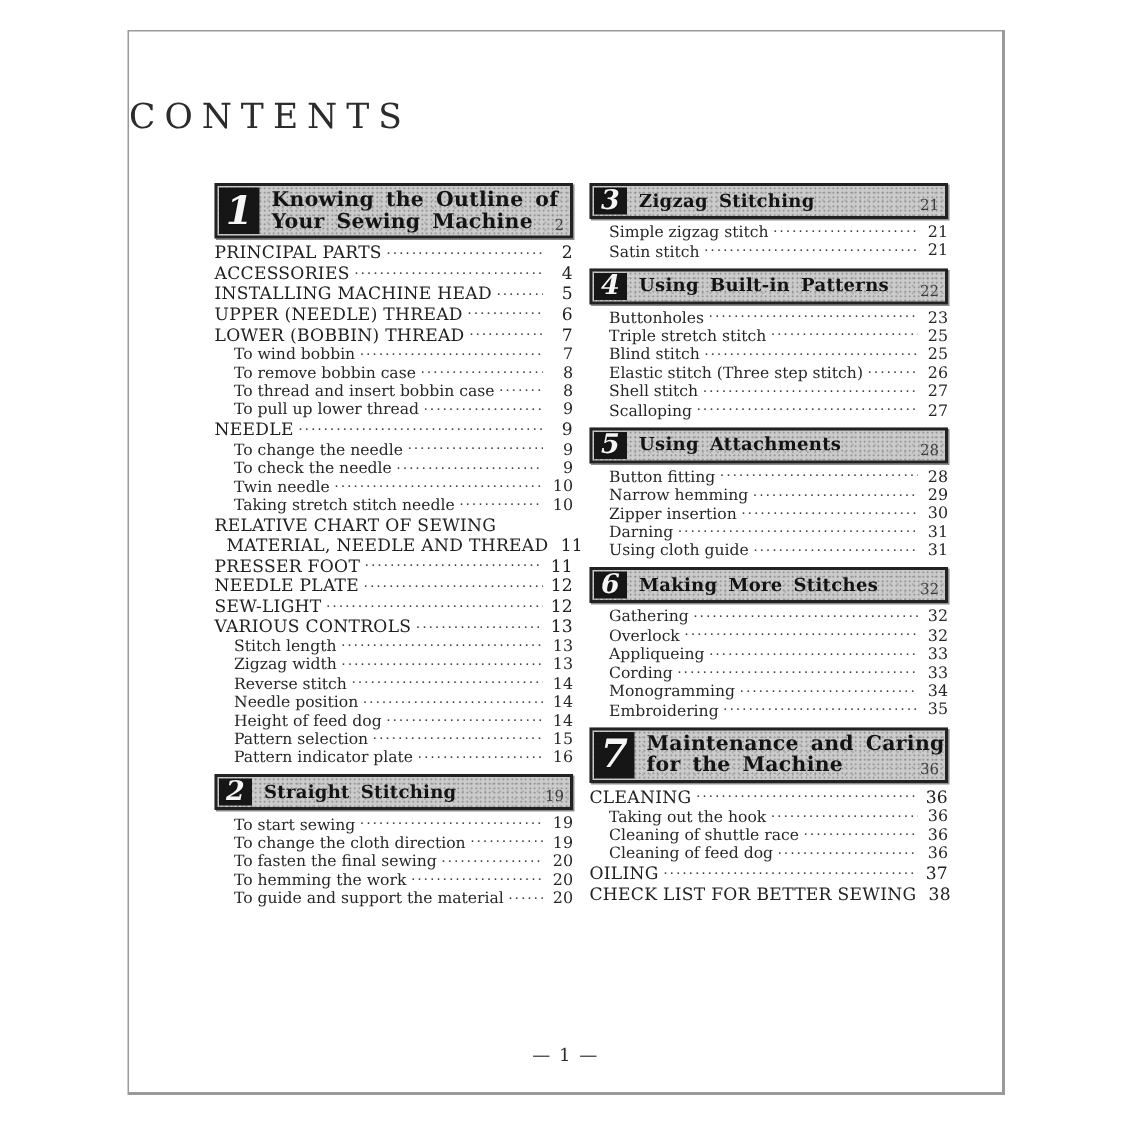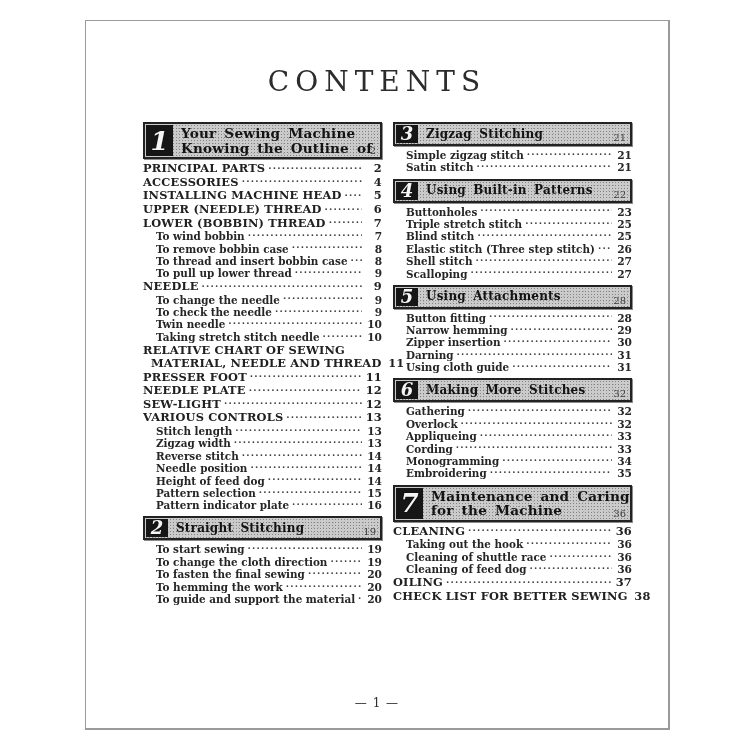--- a/index.html
+++ b/index.html
@@ -13,22 +13,22 @@
     font-family:"DejaVu Serif","Liberation Serif",serif;color:var(--ink);
     overflow:hidden;
   }
   .sheet{
     position:absolute;left:85px;top:20px;width:582px;height:707px;
     border:1.5px solid var(--frame);
     border-right-width:2.5px;border-bottom-width:2.5px;
     background:var(--paper);
   }
   .doc-title{
-    position:absolute;top:44px;left:0;right:0;text-align:center;
-    font-size:28px;letter-spacing:6px;color:#2c2c2c;font-weight:500;
+    position:absolute;top:44px;left:0;right:0;
+    font-size:23px;letter-spacing:6px;color:#2c2c2c;font-weight:500;
   }
   .col{position:absolute;top:96px;width:239px;}
   .col-left{left:57px;}
   .col-right{left:307px;}
 
   
   .banner{
     box-sizing:border-box;display:flex;align-items:stretch;position:relative;
     border:2px solid var(--banner-border);
     box-shadow:1px 1px 0 rgba(0,0,0,.45);
@@ -51,21 +51,21 @@
     flex:1;align-self:center;padding:2px 2px 2px 7px;
     font-weight:bold;color:#131313;font-size:12px;line-height:1.08;
     white-space:nowrap;word-spacing:3px;letter-spacing:.2px;
   }
   .banner.two .btitle{font-size:13.6px;}
   .banner .bpage{
     position:absolute;right:4px;bottom:1px;font-size:10px;color:var(--banner-page);
   }
 
   
-  .row{display:flex;align-items:flex-start;line-height:1.05;font-weight:bold;}
+  .row{display:flex;align-items:center;line-height:1.05;}
   .row .lbl{white-space:nowrap;}
   .row.l0{font-size:11.4px;margin:1.6px 0;letter-spacing:.2px;}
   .row.l1{font-size:10.4px;margin:1.3px 0 1.3px 13px;color:#262626;}
   .row.wrap2{margin-left:8px;}
   .row .dots{flex:1;position:relative;overflow:hidden;height:.75em;margin:0 3px;}
   .row .dots::after{
     content:"··········································································································";
     position:absolute;left:0;bottom:-1px;white-space:nowrap;
     font-size:9.5px;letter-spacing:1.2px;color:#3a3a3a;
   }
@@ -81,22 +81,22 @@
 </style>
 </head>
 <body>
 
 <div class="sheet">
   <div class="doc-title">CONTENTS</div>
   <div class="col col-left">
       <div class="banner two">
         <span class="numbox">1</span>
         <div class="btitle">
+          <div class="bline">Knowing the Outline of</div>
           <div class="bline">Your Sewing Machine</div>
-          <div class="bline">Knowing the Outline of</div>
         </div>
         <span class="bpage">2</span>
       </div>
       <div class="row l0">
         <span class="lbl">PRINCIPAL PARTS</span>
         <span class="dots"></span>
         <span class="pg">2</span>
       </div>
       <div class="row l0">
         <span class="lbl">ACCESSORIES</span>

